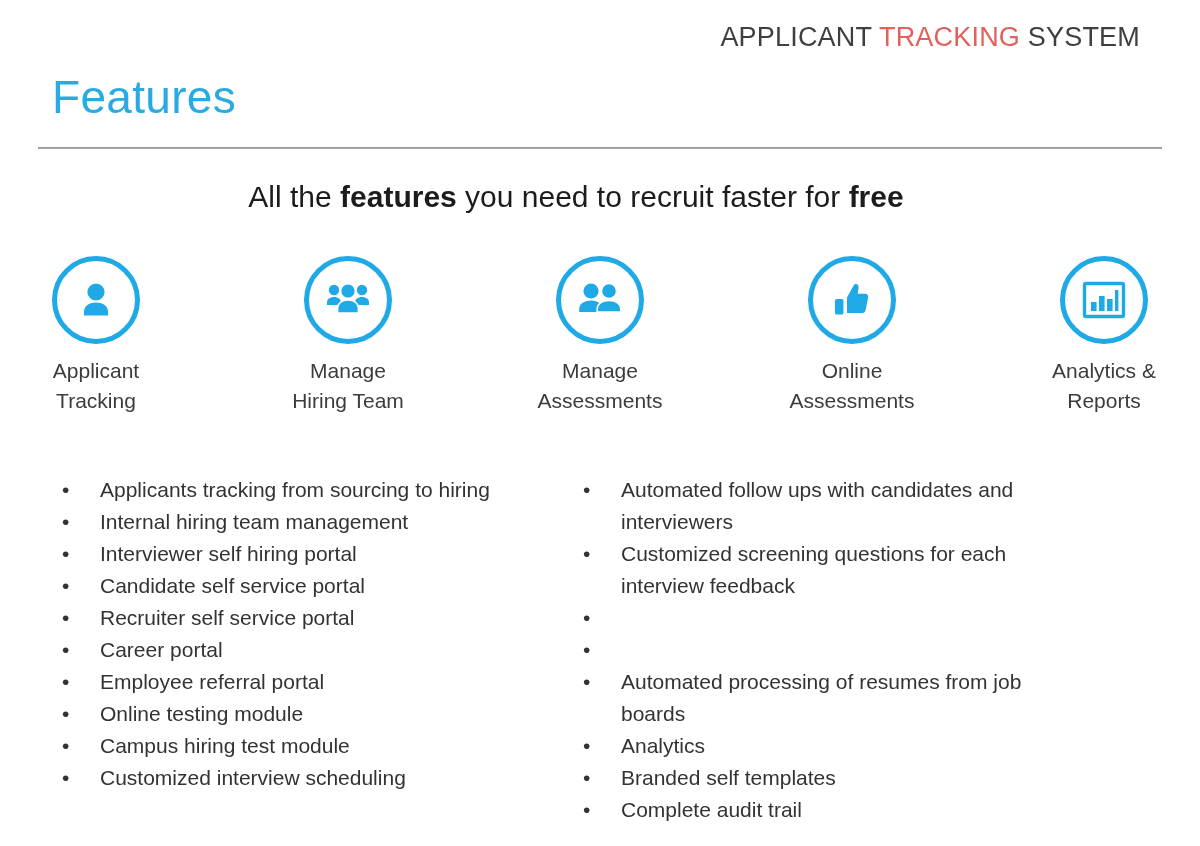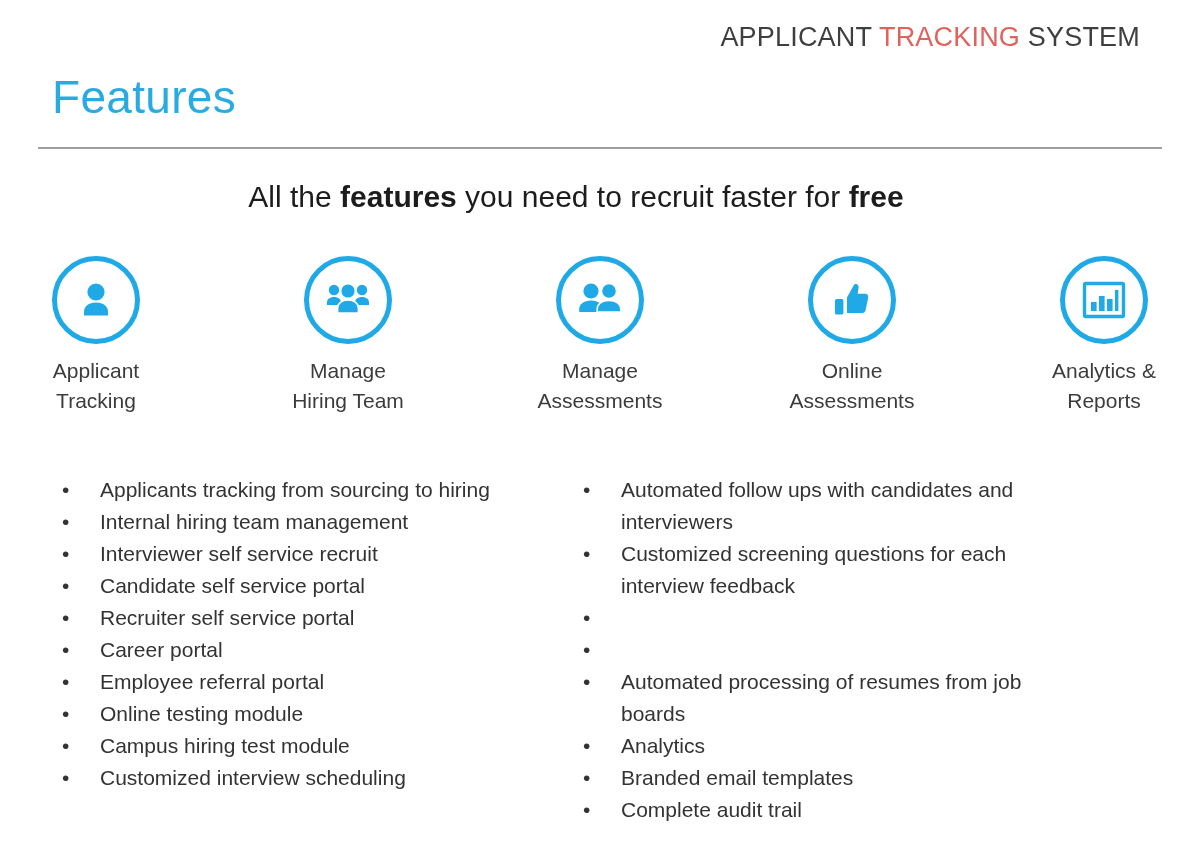--- a/index.html
+++ b/index.html
@@ -247,21 +247,21 @@
       <li class="bullet-row">
           <span class="bullet-dot">•</span>
           <span class="bullet-text">Applicants tracking from sourcing to hiring</span>
         </li>
       <li class="bullet-row">
           <span class="bullet-dot">•</span>
           <span class="bullet-text">Internal hiring team management</span>
         </li>
       <li class="bullet-row">
           <span class="bullet-dot">•</span>
-          <span class="bullet-text">Interviewer self service recruit</span>
+          <span class="bullet-text">Interviewer self hiring portal</span>
         </li>
       <li class="bullet-row">
           <span class="bullet-dot">•</span>
           <span class="bullet-text">Candidate self service portal</span>
         </li>
       <li class="bullet-row">
           <span class="bullet-dot">•</span>
           <span class="bullet-text">Recruiter self service portal</span>
         </li>
       <li class="bullet-row">
@@ -306,21 +306,21 @@
       <li class="bullet-row">
           <span class="bullet-dot">•</span>
           <span class="bullet-text">Automated processing of resumes from job boards</span>
         </li>
       <li class="bullet-row">
           <span class="bullet-dot">•</span>
           <span class="bullet-text">Analytics</span>
         </li>
       <li class="bullet-row">
           <span class="bullet-dot">•</span>
-          <span class="bullet-text">Branded email templates</span>
+          <span class="bullet-text">Branded self templates</span>
         </li>
       <li class="bullet-row">
           <span class="bullet-dot">•</span>
           <span class="bullet-text">Complete audit trail</span>
         </li>
     </ul>
   </div>
 
 </div>
 

